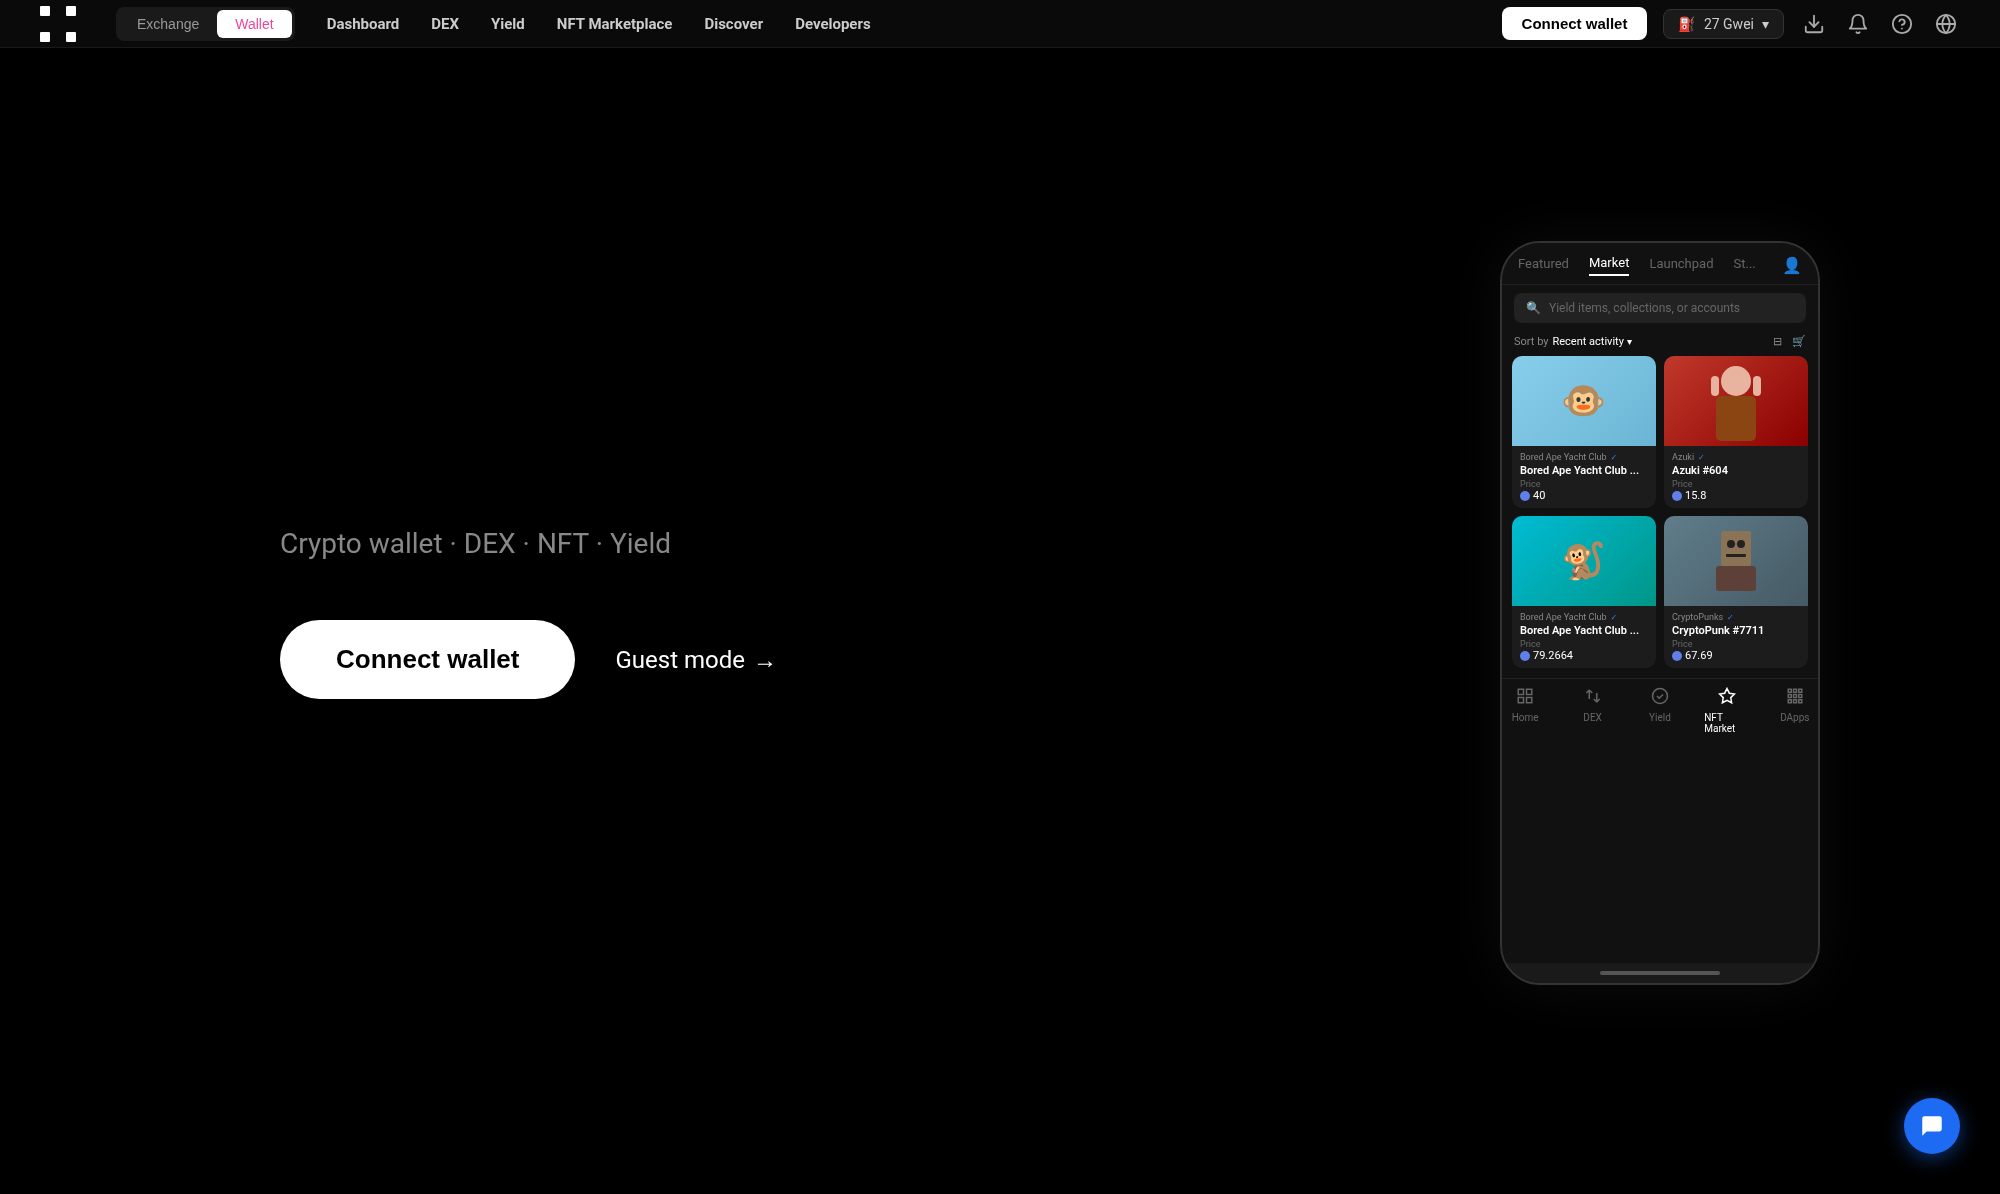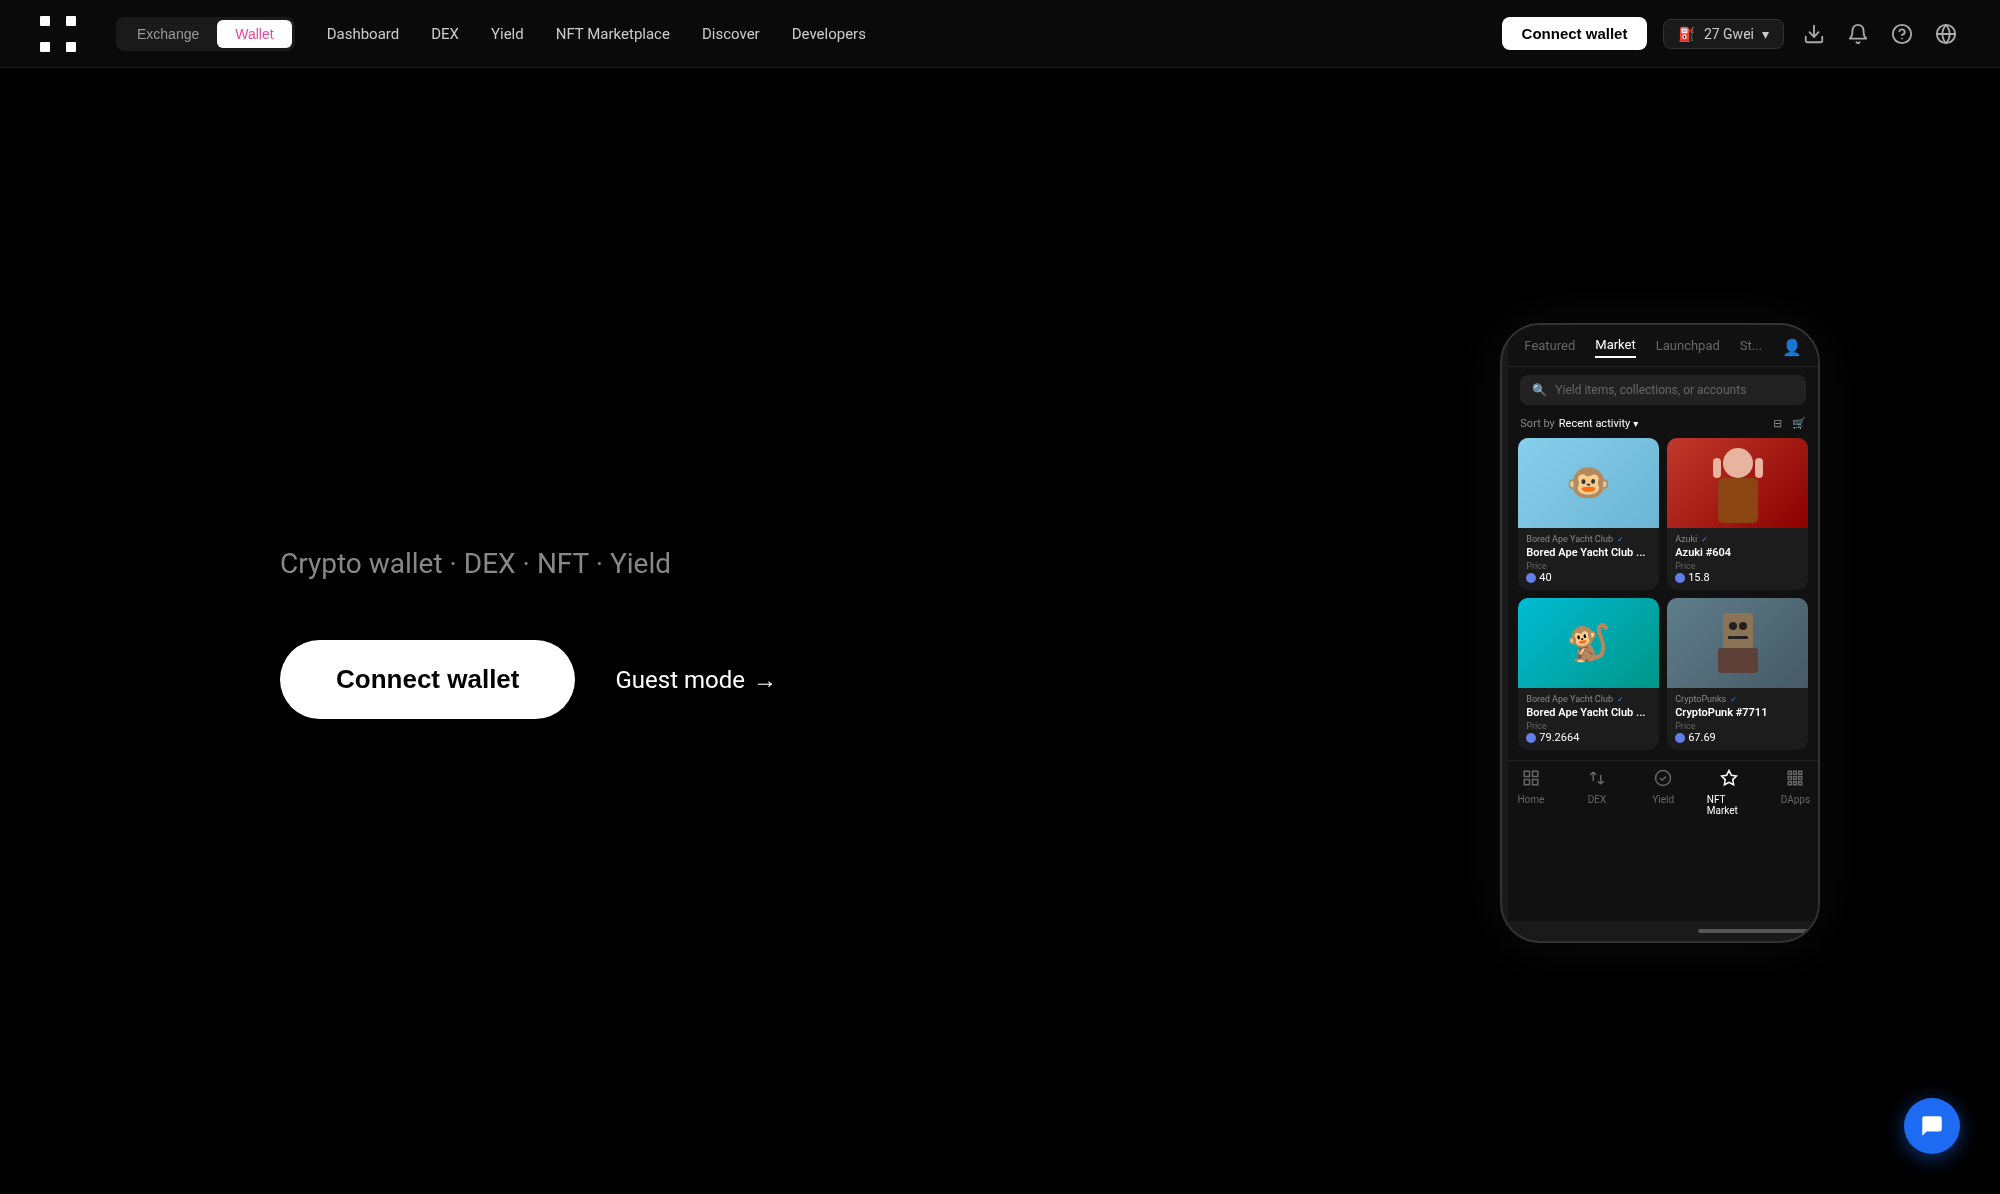--- a/index.html
+++ b/index.html
@@ -10,21 +10,21 @@
       width: 2000px;
       min-height: 1194px;
       overflow-x: hidden;
     }
 
     
     .header {
       display: flex;
       align-items: center;
       padding: 0 40px;
-      height: 68px;
+      height: 48px;
       background: #0a0a0a;
       border-bottom: 1px solid #1a1a1a;
       gap: 32px;
     }
     .logo {
       display: flex;
       align-items: center;
       gap: 4px;
       margin-right: 8px;
     }
@@ -50,20 +50,21 @@
     .tab-btn.active {
       background: #fff;
       color: #ec4899;
       text-align: center;
     }
     .nav-links {
       display: flex;
       align-items: center;
       gap: 32px;
       flex: 1;
+      font-weight: bold;
     }
     .nav-link {
       color: #ccc;
       font-size: 15px;
       cursor: pointer;
       text-decoration: none;
     }
     .header-right {
       display: flex;
       align-items: center;
@@ -152,30 +153,29 @@
       gap: 8px;
     }
 
     
     .phone-container {
       flex-shrink: 0;
       margin-left: auto;
     }
     .phone {
       width: 320px;
-      height: 620px;
+      height: 744px;
       background: #1a1a1a;
       border-radius: 40px;
       border: 2px solid #333;
       overflow: hidden;
       display: flex;
       flex-direction: column;
       position: relative;
       box-shadow: 0 0 60px rgba(255,255,255,0.05);
-      align-items: flex-end;
     }
     .phone-inner {
       flex: 1;
       background: #111;
       overflow: hidden;
       display: flex;
       flex-direction: column;
     }
     .phone-tabs {
       display: flex;

